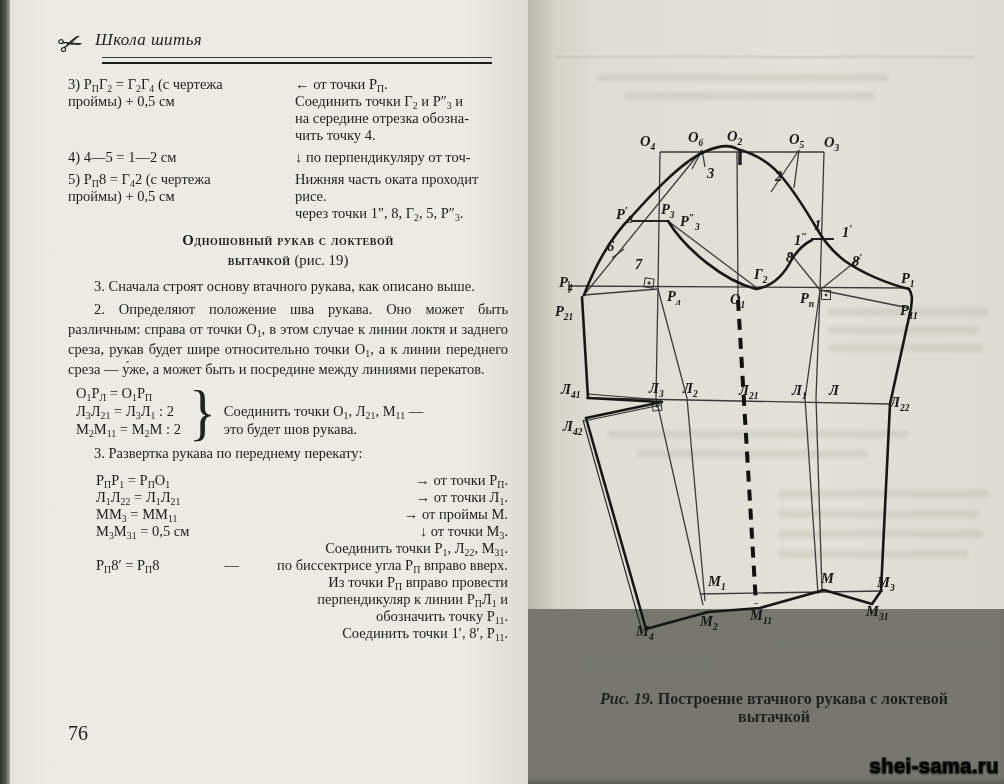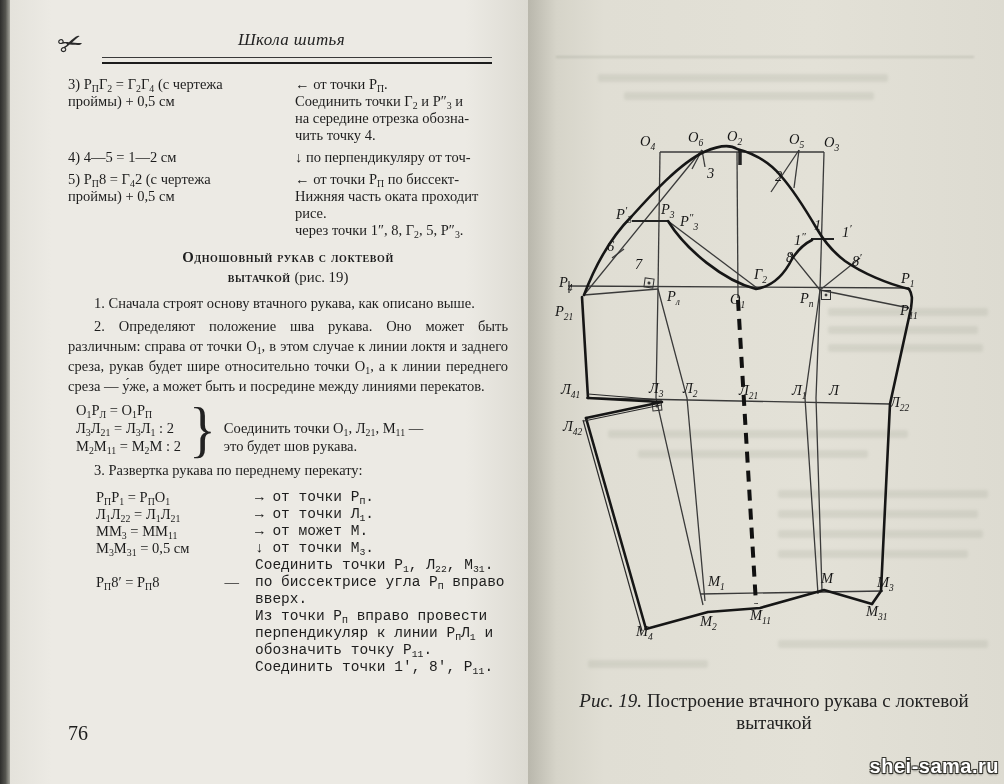--- a/index.html
+++ b/index.html
@@ -6,57 +6,57 @@
   #scan{position:relative;width:1004px;height:784px;overflow:hidden;
         font-family:"Liberation Serif","DejaVu Serif",serif;color:#1d1d1d;
         box-shadow:inset 0 5px 7px -5px rgba(0,0,0,.55), inset 0 -6px 8px -6px rgba(0,0,0,.45);}
   
   #binding{position:absolute;left:0;top:0;width:10px;height:784px;
            background:linear-gradient(90deg,#26262три 0,#2e2e2c 20%,#6b6b64 65%,#a5a59c 100%);
            background:linear-gradient(90deg,#2e2e2c 0,#55554f 55%,#a5a59c 100%);}
   
   #page-left{position:absolute;left:10px;top:0;width:518px;height:784px;
              background:linear-gradient(90deg,#e4e2db 0,#eceae4 8%,#eceae4 88%,#dcdad2 100%);}
-  #page-right{position:absolute;left:528px;top:0;width:476px;height:784px;
-              background:linear-gradient(90deg,#b9b7ac 0,#d6d4c9 6%,#e0ded4 16%,#e3e1d7 60%,#dddbd1 100%);}
+  #page-right{position:absolute;left:528px;top:0;width:476px;height:609px;
+              background:linear-gradient(90deg,#b9b7ac 0,#d6d4c9 6%,#e0ded4 16%,#e3e1d7 60%,#dddbd1 100%);font-weight:bold;}
   
   .scissors{position:absolute;left:48px;top:26px;font-family:"DejaVu Sans",sans-serif;
             font-size:30px;color:#2a2a2a;transform:rotate(-18deg);}
-  .book-header{position:absolute;left:85px;right:40px;top:30px;text-align:center;
+  .book-header{position:absolute;left:85px;right:40px;top:30px;text-align:left;
                font-style:italic;font-size:17px;letter-spacing:.4px;color:#222;}
   .header-rule{position:absolute;left:92px;right:36px;top:57px;height:4px;
                border-top:1px solid #3a3a3a;border-bottom:2px solid #1c1c1c;}
   .content{position:absolute;left:58px;right:20px;top:76px;font-size:14.5px;}
   .def-row{display:grid;grid-template-columns:227px 1fr;line-height:17px;margin-bottom:5px;}
   .def-row .cell div{white-space:nowrap;}
   .heading{margin:8px 0 6px;text-align:center;font-weight:bold;font-size:14.8px;line-height:20px;}
   .heading .caps{font-variant:small-caps;letter-spacing:.6px;}
   .heading .rest{font-weight:normal;font-variant:normal;}
   .para{margin:0 0 3px;text-indent:26px;text-align:justify;line-height:20px;}
   .brace-row{display:flex;align-items:flex-end;gap:8px;margin:5px 0 6px 8px;}
   .brace-formulas div{line-height:18px;white-space:nowrap;}
   .brace-glyph{font-size:56px;font-weight:300;line-height:52px;transform:scaleY(1.08);color:#222;}
   .brace-note div{line-height:18px;white-space:nowrap;}
   .sec3-title{margin:4px 0 9px;text-indent:26px;line-height:19px;}
   .sec3-row{display:grid;grid-template-columns:187px 1fr;line-height:17px;}
   .sec3-row .f{display:flex;justify-content:space-between;padding-right:16px;white-space:nowrap;margin-left:28px;}
-  .sec3-row .d{text-align:left;font-family:Liberation Mono, monospace;}
+  .sec3-row .d{text-align:right;}
   .page-number{position:absolute;left:58px;top:722px;font-size:20px;}
   sub{font-size:68%;line-height:0;vertical-align:-0.28em;}
   
   #diagram-svg{position:absolute;left:0;top:0;}
   .caption{position:absolute;left:40px;right:24px;top:690px;text-align:center;
-           font-size:19px;color:#222;}
+           font-size:16px;color:#222;}
   .caption .cap-label{font-style:italic;}
   .bleed{position:absolute;background:#6e7663;opacity:.12;height:8px;border-radius:2px;
          filter:blur(1.4px);}
   .bleed-rule{position:absolute;left:28px;right:30px;top:56px;height:2px;background:#5b6354;
               opacity:.18;filter:blur(.8px);}
   .watermark{position:absolute;right:5px;bottom:6px;font-family:"Liberation Sans","DejaVu Sans",sans-serif;
-             font-weight:bold;font-size:20px;color:#ffffff;letter-spacing:.5px;
+             font-weight:bold;font-size:20px;color:#000000;letter-spacing:.5px;
              text-shadow:-1px -1px 0 #35352f,1px -1px 0 #35352f,-1px 1px 0 #35352f,1px 1px 0 #35352f,0 2px 2px rgba(0,0,0,.35);}
 </style>
 </head>
 <body>
 
 <div id="scan">
   <div id="binding"></div>
 
   <div id="page-left">
     <div class="scissors">✂</div>
@@ -84,34 +84,33 @@
             <div class="cell">
               <div>↓ по перпендикуляру от точ-</div>
             </div>
           </div>
           <div class="def-row">
             <div class="cell">
               <div>5) Р<sub>П</sub>8 = Г<sub>4</sub>2 (с чертежа</div>
               <div>проймы) + 0,5 см</div>
             </div>
             <div class="cell">
-              <div>← от точки Р<sub>П</sub> по биссект-</div>
               <div>Нижняя часть оката проходит</div>
               <div>рисе.</div>
               <div>через точки 1″, 8, Г<sub>2</sub>, 5, Р″<sub>3</sub>.</div>
             </div>
           </div>
         </div>
 
       <div class="heading">
         <div class="caps">Одношовный рукав с локтевой</div>
         <div><span class="caps">вытачкой</span><span class="rest"> (рис. 19)</span></div>
       </div>
 
-      <p class="para">1. Сначала строят основу втачного рукава, как описано выше.</p>
+      <p class="para">3. Сначала строят основу втачного рукава, как описано выше.</p>
       <p class="para">2. Определяют положение шва рукава. Оно может быть различным: справа от точки О<sub>1</sub>, в этом случае к линии локтя и заднего среза, рукав будет шире относительно точки О<sub>1</sub>, а к линии переднего среза — у́же, а может быть и посредине между линиями перекатов.</p>
 
       <div class="brace-row">
         <div class="brace-formulas" id="brace-formulas">
             <div>О<sub>1</sub>Р<sub>Л</sub> = О<sub>1</sub>Р<sub>П</sub></div>
             <div>Л<sub>3</sub>Л<sub>21</sub> = Л<sub>3</sub>Л<sub>1</sub> : 2</div>
             <div>М<sub>2</sub>М<sub>11</sub> = М<sub>2</sub>М : 2</div>
           </div>
         <div class="brace-glyph">}</div>
         <div class="brace-note" id="brace-note">
@@ -131,21 +130,21 @@
           <div class="sec3-row">
             <div class="f">
               <span>Л<sub>1</sub>Л<sub>22</sub> = Л<sub>1</sub>Л<sub>21</sub></span>
             </div>
             <div class="d">→ от точки Л<sub>1</sub>.</div>
           </div>
           <div class="sec3-row">
             <div class="f">
               <span>ММ<sub>3</sub> = ММ<sub>11</sub></span>
             </div>
-            <div class="d">→ от может М.</div>
+            <div class="d">→ от проймы М.</div>
           </div>
           <div class="sec3-row">
             <div class="f">
               <span>М<sub>3</sub>М<sub>31</sub> = 0,5 см</span>
             </div>
             <div class="d">↓ от точки М<sub>3</sub>.</div>
           </div>
           <div class="sec3-row">
             <div class="f">
               <span></span>

